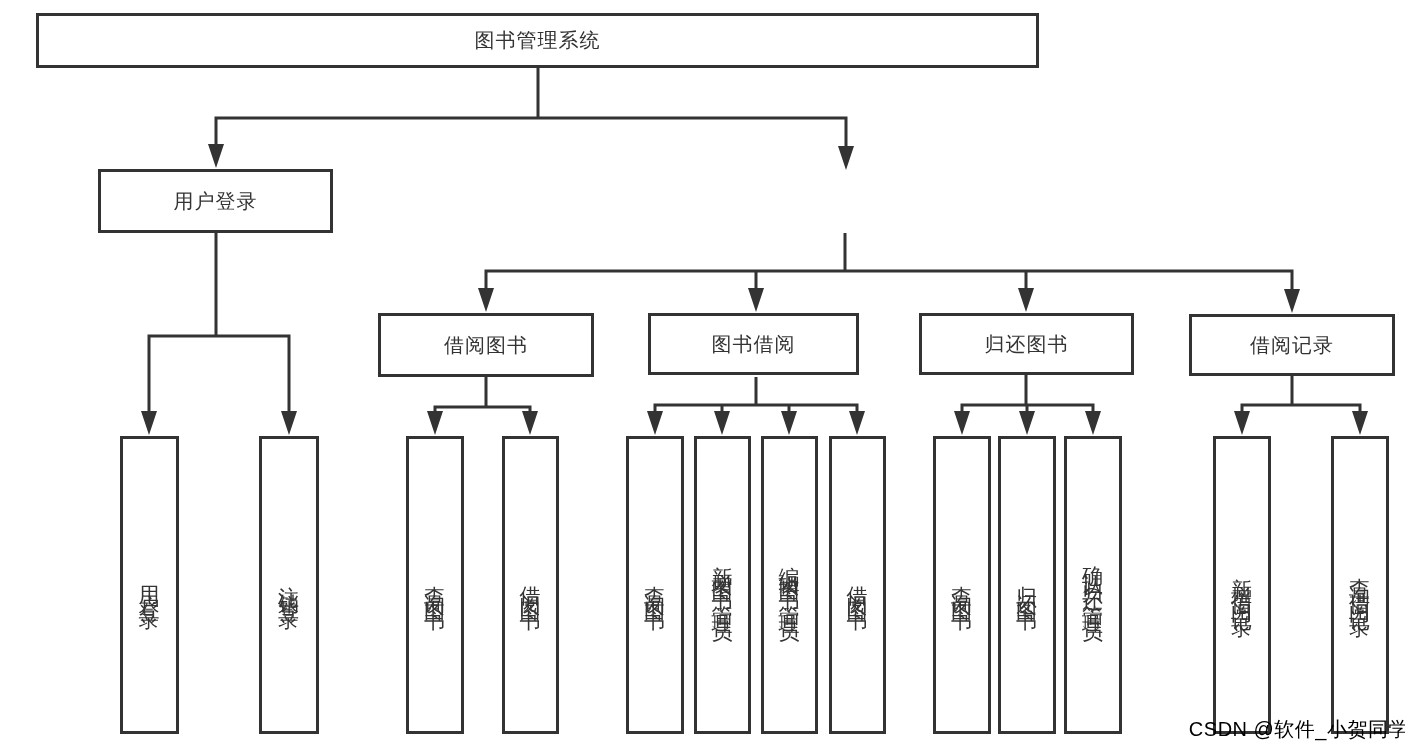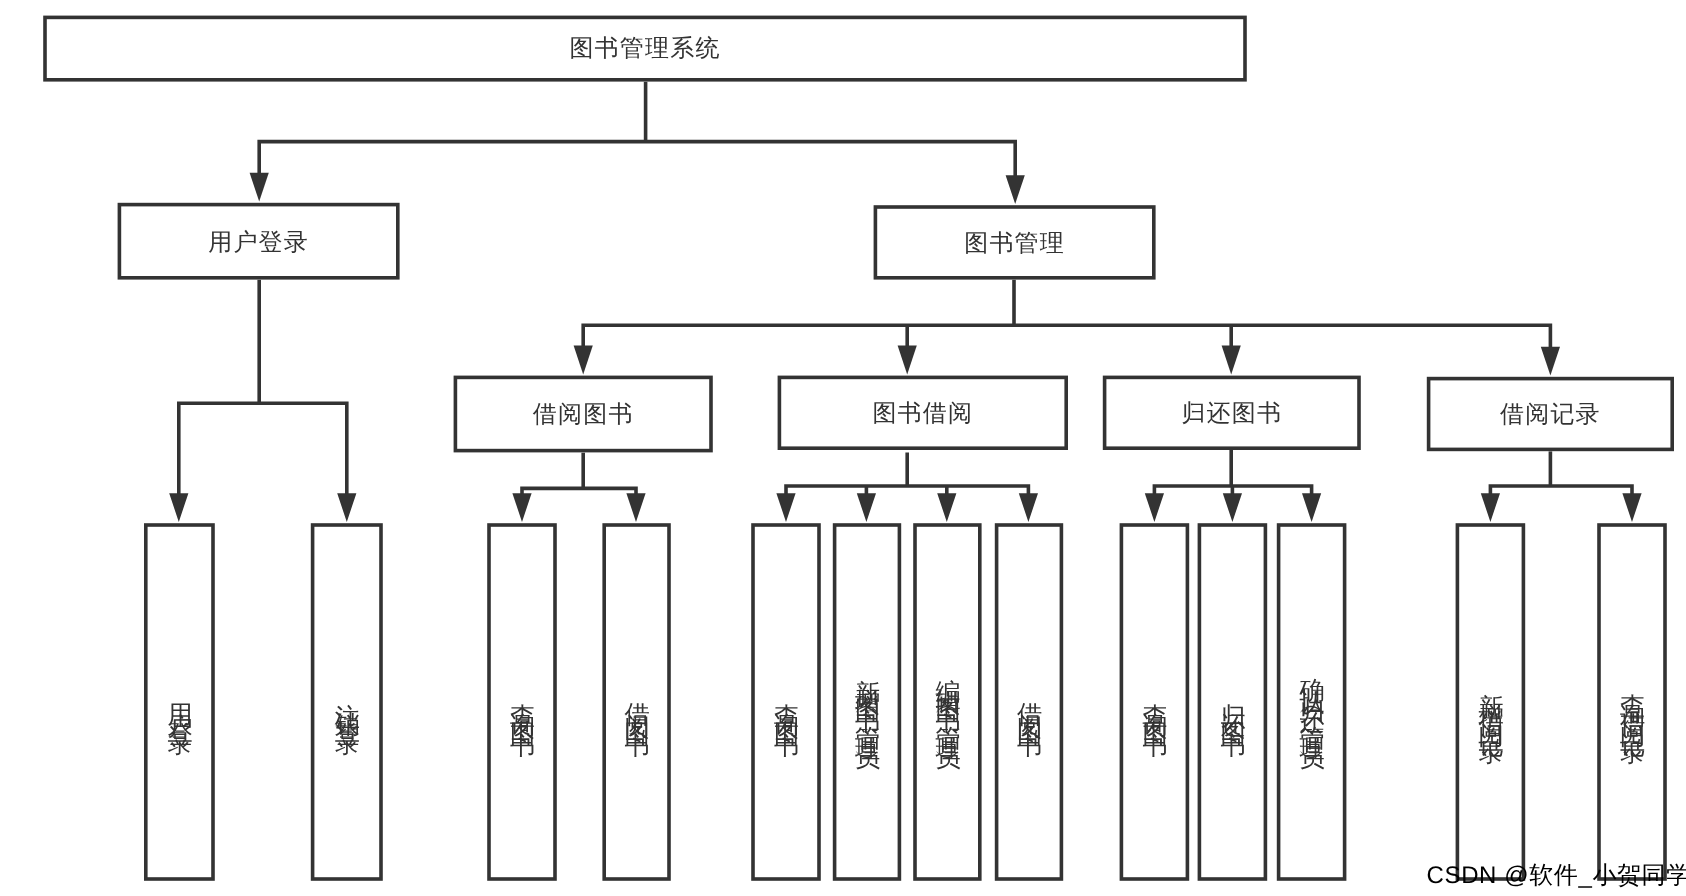--- a/index.html
+++ b/index.html
@@ -107,24 +107,23 @@
       <polygon points="1003,411 1019,411 1011,435"></polygon>
       <polygon points="1069,411 1085,411 1077,435"></polygon>
       <polygon points="1218,411 1234,411 1226,435"></polygon>
       <polygon points="1336,411 1352,411 1344,435"></polygon>
     </g>
   </svg>
 
   <div class="node" style="left:20px; top:13px; width:1003px; height:55px;">图书管理系统</div>
 
   <div class="node" style="left:82px; top:169px; width:235px; height:64px;">用户登录</div>
-  <div class="node" style="left:712px; top:171px; width:235px; height:62px;">图书管理</div>
 
   <div class="node" style="left:362px; top:313px; width:216px; height:64px;">借阅图书</div>
-  <div class="node" style="left:632px; top:313px; width:242px; height:62px;">图书借阅</div>
+  <div class="node" style="left:632px; top:313px; width:211px; height:62px;">图书借阅</div>
   <div class="node" style="left:903px; top:313px; width:215px; height:62px;">归还图书</div>
   <div class="node" style="left:1173px; top:314px; width:206px; height:62px;">借阅记录</div>
 
   <div class="vnode" style="left:104px; top:436px; width:59px; height:298px;">
     <span class="vtext">用户登录</span>
   </div>
   <div class="vnode" style="left:243px; top:436px; width:60px; height:298px;">
     <span class="vtext">注销登录</span>
   </div>
 

